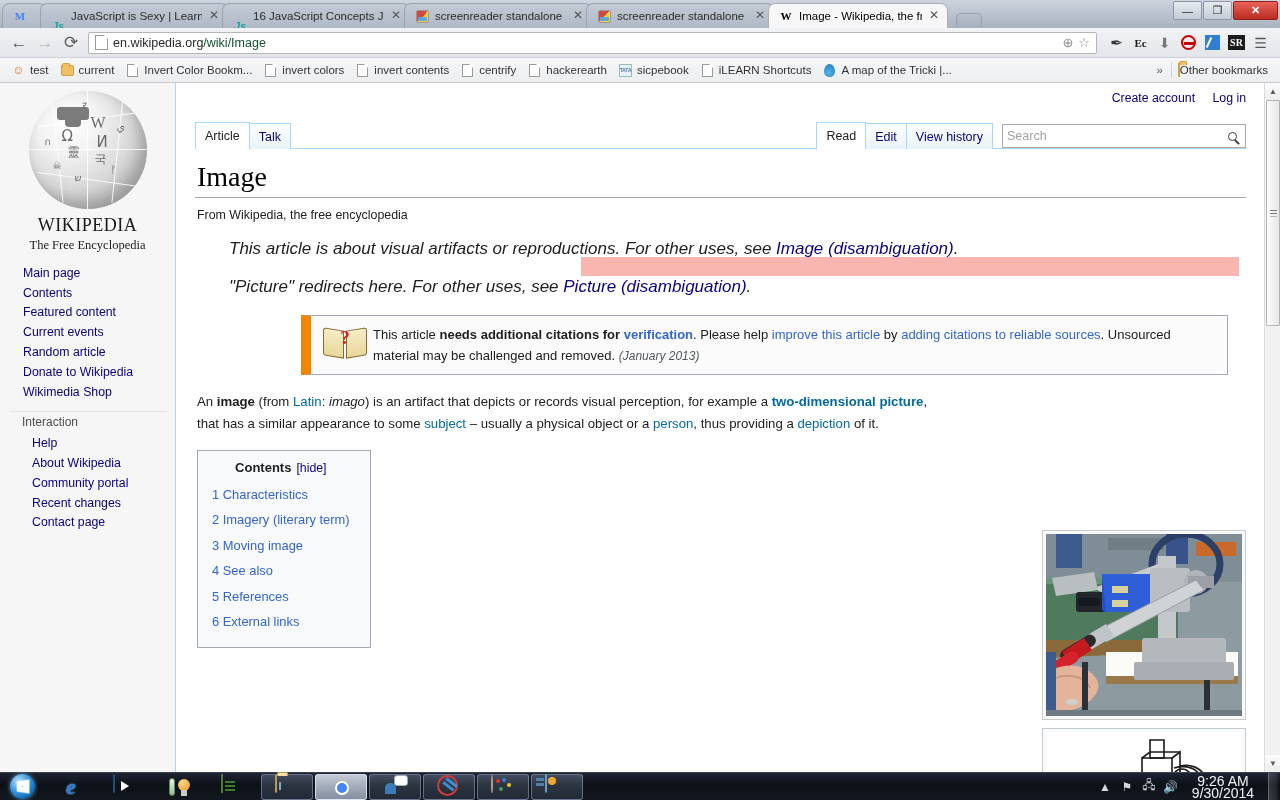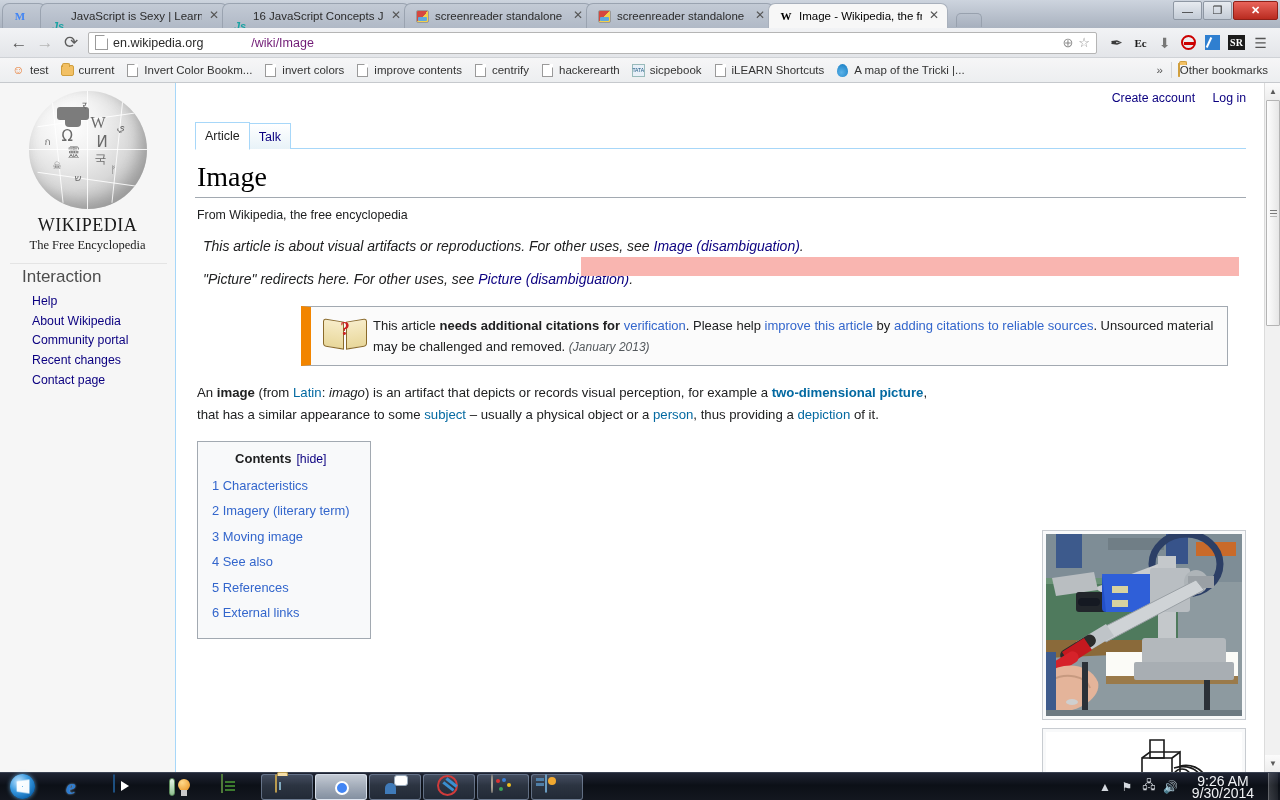--- a/index.html
+++ b/index.html
@@ -138,21 +138,21 @@
     margin: 0 5px 0 2px;
     position: relative;
     flex: 0 0 13px;
   }
   .omnibox .page-icon::after{
     content:""; position:absolute; right:-1px; top:-1px;
     border-left:4px solid transparent; border-top:4px solid #fff;
     border-right:0; border-bottom:0;
   }
   .url { color: #2a2a2a; white-space: nowrap; }
-  .url .grey { color: #701a75; margin-left: 48px; }
+  .url .grey { color: #14532d; }
   .omni-actions { margin-left: auto; display: flex; align-items: center; gap: 5px; padding-right: 2px;}
   .omni-actions span { color: #8d8d8d; font-size: 13px; }
   .ext-icons { display: flex; align-items: center; gap: 7px; padding: 0 5px; }
   .ext { width: 17px; height: 17px; display: flex; align-items:center; justify-content:center; font-size: 13px; }
   .ext-pen { color:#3a3a3a; font-size:15px; }
   .ext-ec { color:#1a1a1a; font-size:11px; font-weight:bold; font-family:"Liberation Serif",serif;}
   .ext-dl { color:#777; font-size:14px; position:relative;}
   .ext-stop { width:15px;height:15px;border-radius:50%;border:2.5px solid #cc0000;position:relative;}
   .ext-stop::after{content:"";position:absolute;left:1px;top:5px;width:11px;height:2.5px;background:#cc0000;}
   .ext-blue { width:15px;height:15px;background:#2f7fd0;position:relative;}
@@ -248,21 +248,21 @@
   .tagline {
     text-align: center;
     font-family: "Liberation Serif", serif;
     font-size: 12.5px;
     color: #222;
     margin-top: 2px;
   }
   .nav-portal { margin-top: 12px; padding-left: 10px; }
   .nav-portal + .nav-portal { margin-top: 10px; }
   .portal-head {
-    font-size: 17px;
+    font-size: 12px;
     color: #4d4d4d;
     padding: 3px 0 3px 12px;
     border-top: 1px solid #e4e4e4;
     margin-right: 8px;
     margin-bottom: 1px;
   }
   .nav-link {
     display: block;
     font-size: 12.3px;
     color: #0b0080;
@@ -351,24 +351,24 @@
     font-family: "Liberation Serif", serif;
     font-size: 28px;
     font-weight: normal;
     color: #000;
     padding: 10px 0 3px 2px;
     border-bottom: 1px solid #a2a9b1;
     line-height: 1.25;
   }
   .siteSub { font-size: 12.4px; color: #202122; padding: 10px 0 2px 2px; }
   .hatnote {
-    font-size: 14px;
+    font-size: 17px;
     font-style: italic;
     color: #202122;
-    margin: 12px 0 0 8px;
+    margin: 12px 0 0 34px;
     line-height: 1.5;
   }
   .hatnote a { color: #0b0080; text-decoration: none; font-style: italic; }
   .pink-bar {
     position: absolute;
     background: #f9b5b0;
     height: 19px;
   }
   .ambox {
     margin: 16px 18px 0 106px;
@@ -662,21 +662,21 @@
     <div class="bm">
       <span class="bmicon">
           <span class="ico-doc"></span>
         </span>
       <span>invert colors</span>
     </div>
     <div class="bm">
       <span class="bmicon">
           <span class="ico-doc"></span>
         </span>
-      <span>improve contents</span>
+      <span>invert contents</span>
     </div>
     <div class="bm">
       <span class="bmicon">
           <span class="ico-doc"></span>
         </span>
       <span>centrify</span>
     </div>
     <div class="bm">
       <span class="bmicon">
           <span class="ico-doc"></span>
@@ -731,20 +731,29 @@
           <span class="glyph" style="left:16px;top:46px;font-size:10px;">ก</span>
           <span class="glyph" style="left:54px;top:10px;font-size:10px;">र</span>
           <span class="glyph" style="left:24px;top:70px;font-size:10px;">☠</span>
           <span class="glyph" style="left:82px;top:74px;font-size:10px;">ᚠ</span>
           <span class="glyph" style="left:46px;top:82px;font-size:10px;">ש</span>
         </div>
         <div class="wordmark">WIKIPEDIA</div>
         <div class="tagline">The Free Encyclopedia</div>
       </div>
 
+      <div class="nav-portal first">
+        <a class="nav-link">Main page</a>
+        <a class="nav-link">Contents</a>
+        <a class="nav-link">Featured content</a>
+        <a class="nav-link">Current events</a>
+        <a class="nav-link">Random article</a>
+        <a class="nav-link">Donate to Wikipedia</a>
+        <a class="nav-link">Wikimedia Shop</a>
+      </div>
 
       <div class="nav-portal">
         <div class="portal-head">Interaction</div>
         <a class="nav-link">Help</a>
         <a class="nav-link">About Wikipedia</a>
         <a class="nav-link">Community portal</a>
         <a class="nav-link">Recent changes</a>
         <a class="nav-link">Contact page</a>
       </div>
 
@@ -754,20 +763,29 @@
 
       <div class="personal-bar">
         <a>Create account</a>
         <a>Log in</a>
       </div>
 
       <div class="tabs-row">
         <div class="ns-tabs">
           <div class="ctab selected">Article</div>
           <div class="ctab">Talk</div>
+        </div>
+        <div class="right-tabs">
+          <div class="ctab selected">Read</div>
+          <div class="ctab">Edit</div>
+          <div class="ctab">View history</div>
+          <div class="search-wrap">
+            <input type="text" placeholder="Search" style="">
+            <span class="search-ico"><span class="magnifier"></span></span>
+          </div>
         </div>
       </div>
 
       <div class="body-col">
         <h1 class="firstHeading">Image</h1>
         <div class="siteSub">From Wikipedia, the free encyclopedia</div>
 
         
         <div class="pink-bar" style="left:404px;top:108px;width:658px;"></div>
 
@@ -783,21 +801,21 @@
         
         <div class="ambox">
           <div class="ambox-icon">
             <div class="book">
               <span class="pg l"></span>
                 <span class="pg r"></span>
                 <span class="q">?</span>
             </div>
           </div>
           <div class="ambox-text">
-            <span>This article </span><b>needs additional citations for </b><a style="font-weight:normal;margin-top:28px;">verification</a><span>. Please help </span><a>improve this article</a><span> by </span><a>adding citations to reliable sources</a><span>. Unsourced material may be challenged and removed.</span>
+            <span>This article </span><b>needs additional citations for </b><a style="font-weight:bold;margin-top:28px;">verification</a><span>. Please help </span><a>improve this article</a><span> by </span><a>adding citations to reliable sources</a><span>. Unsourced material may be challenged and removed.</span>
             <span class="date">(January 2013)</span>
           </div>
         </div>
 
         
         <p class="lead">
           <span>An </span><b>image</b><span> (from </span><a>Latin</a><span>: </span><i>imago</i><span>) is an artifact that depicts or records visual perception, for example a </span><a style="font-weight:bold;">two-dimensional picture</a><span>, that has a similar appearance to some </span><a>subject</a><span> – usually a physical object or a </span><a>person</a><span>, thus providing a </span><a>depiction</a><span> of it.</span>
         </p>
 
         

